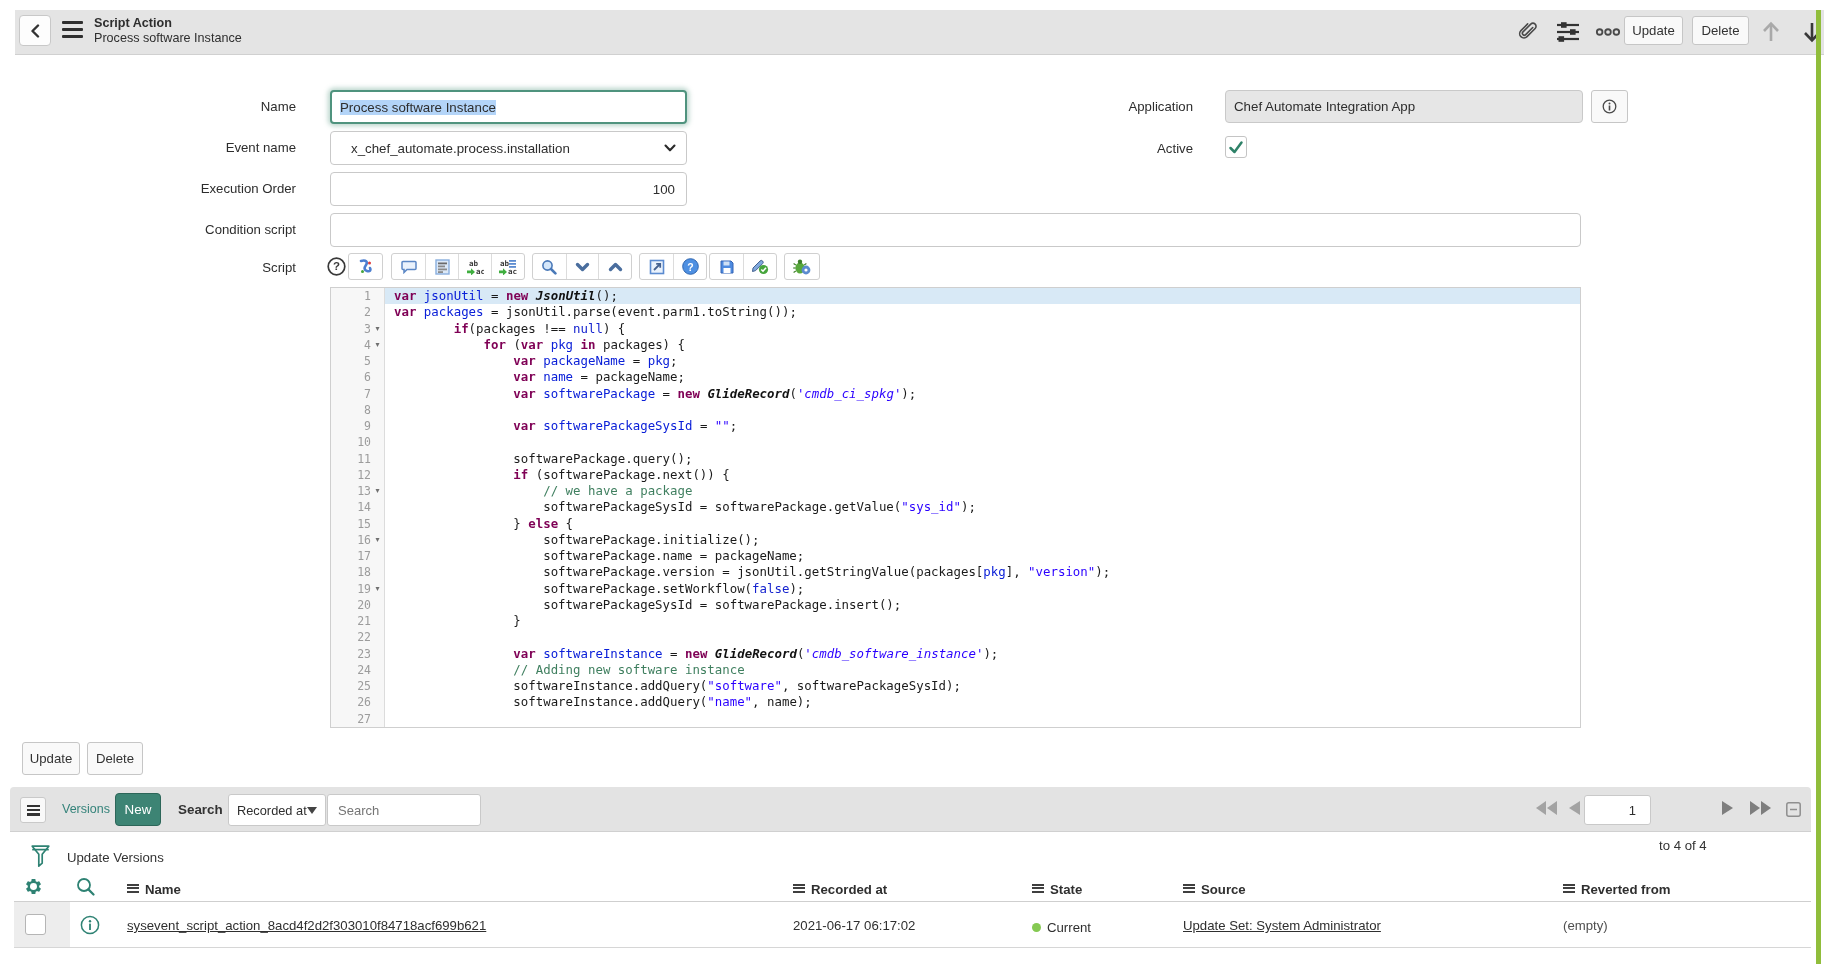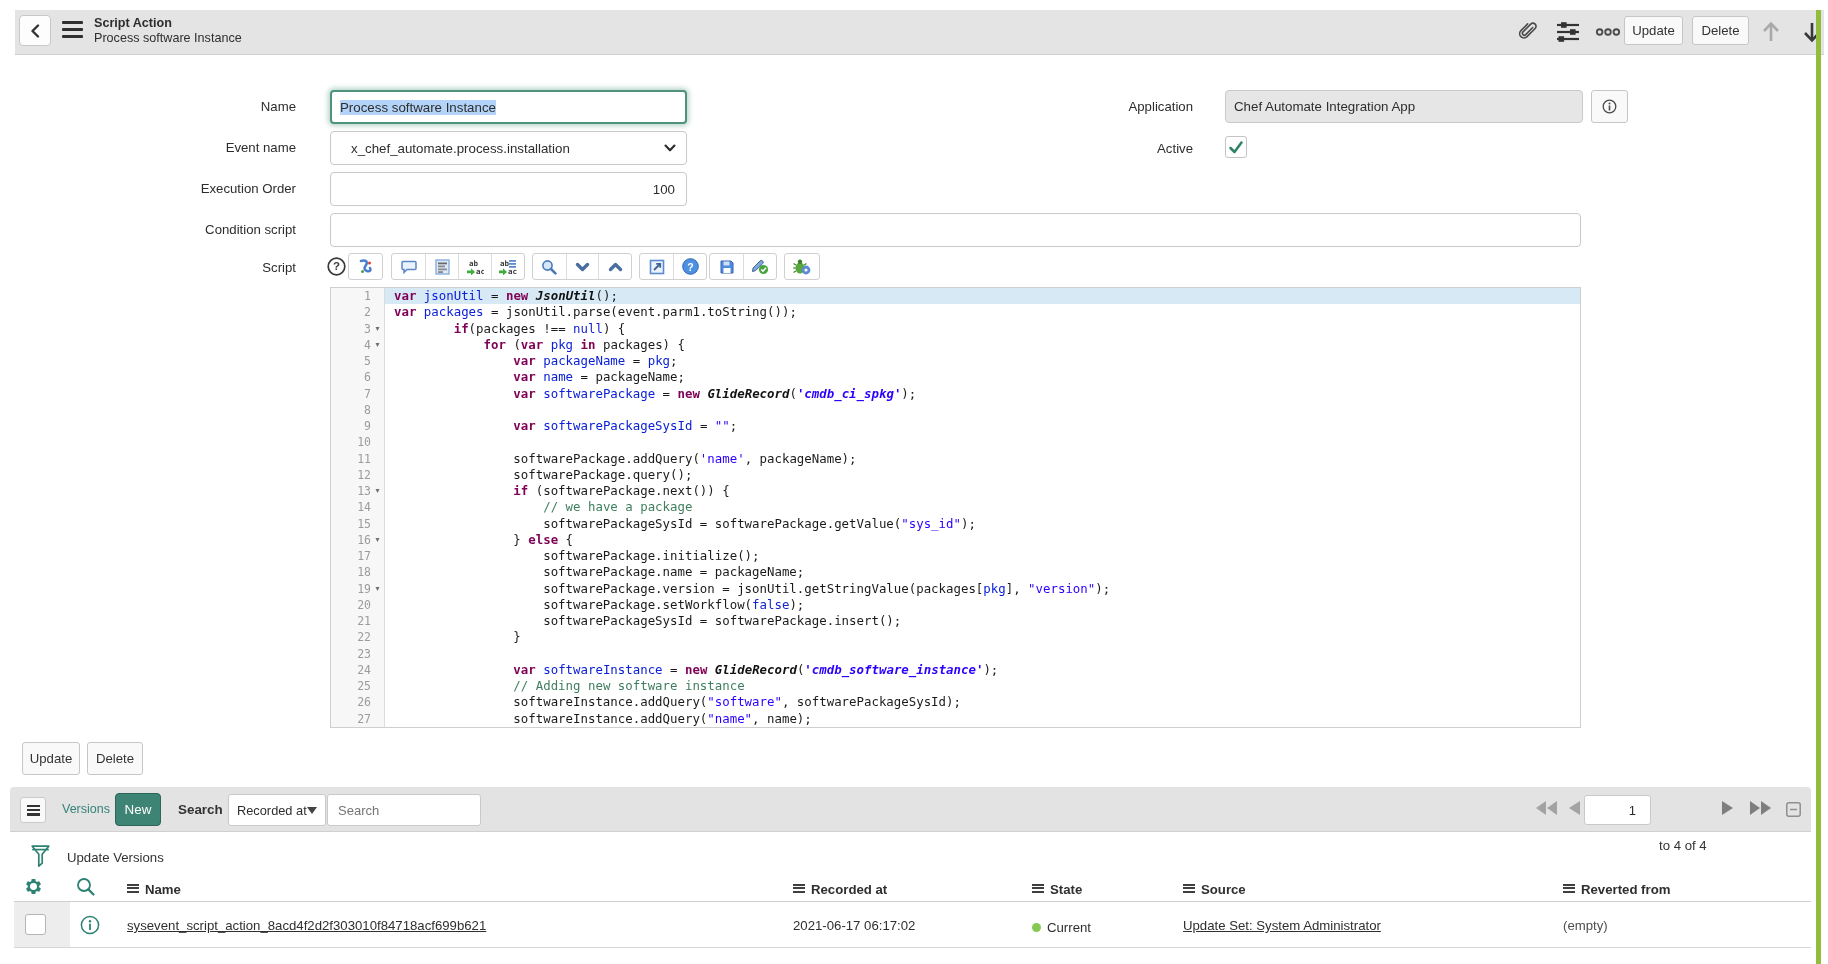--- a/index.html
+++ b/index.html
@@ -49,21 +49,21 @@
   .fold { width:13px; text-align:center; font-size:8px; color:#707070; line-height:1; }
   .code-area { flex:1; overflow:hidden; }
   .code-row { height:16.26px; white-space:pre; font-family:"DejaVu Sans Mono", monospace;
               font-size:12.4px; line-height:16.26px; padding-left:9px; color:#1a1a1a; }
   .code-row.active { background:#d8e9f6; }
   .tk-kw { color:#7F0055; font-weight:bold; }
   .tk-def { color:#0b20d8; }
   .tk-v2 { color:#0b20d8; }
   .tk-atom { color:#1523cf; }
   .tk-str { color:#2A00FF; }
-  .tk-str2 { color:#2A00FF; font-weight:bold; font-style:italic; }
+  .tk-str2 { color:#2A00FF; font-weight:normal; font-style:italic; }
   .tk-cls { color:#111; font-weight:bold; font-style:italic; }
   .tk-com { color:#3F7F5F; }
   .tk-pl { color:#1a1a1a; }
 
   
   .rl-bar { left:10px; top:787px; width:1801px; height:45px; background:#e3e3e3; border-radius:4px 4px 0 0;
             border-bottom:1px solid #d0d0d0; }
   .rl-burger { position:absolute; left:10px; top:10px; width:26px; height:26px; background:#f9f9f9;
                border:1px solid #c9c9c9; border-radius:3px; display:flex; align-items:center; justify-content:center; }
   .rl-burger .bars { width:13px; height:11px; display:flex; flex-direction:column; justify-content:space-between; }
@@ -418,21 +418,20 @@
         <div class="code-row active"><span class="tk-kw">var</span><span class="tk-pl"> </span><span class="tk-def">jsonUtil</span><span class="tk-pl"> = </span><span class="tk-kw">new</span><span class="tk-pl"> </span><span class="tk-cls">JsonUtil</span><span class="tk-pl">();</span></div>
         <div class="code-row"><span class="tk-kw">var</span><span class="tk-pl"> </span><span class="tk-def">packages</span><span class="tk-pl"> = jsonUtil.parse(event.parm1.toString());</span></div>
         <div class="code-row"><span class="tk-pl">        </span><span class="tk-kw">if</span><span class="tk-pl">(packages !== </span><span class="tk-atom">null</span><span class="tk-pl">) {</span></div>
         <div class="code-row"><span class="tk-pl">            </span><span class="tk-kw">for</span><span class="tk-pl"> (</span><span class="tk-kw">var</span><span class="tk-pl"> </span><span class="tk-def">pkg</span><span class="tk-pl"> </span><span class="tk-kw">in</span><span class="tk-pl"> packages) {</span></div>
         <div class="code-row"><span class="tk-pl">                </span><span class="tk-kw">var</span><span class="tk-pl"> </span><span class="tk-def">packageName</span><span class="tk-pl"> = </span><span class="tk-v2">pkg</span><span class="tk-pl">;</span></div>
         <div class="code-row"><span class="tk-pl">                </span><span class="tk-kw">var</span><span class="tk-pl"> </span><span class="tk-def">name</span><span class="tk-pl"> = packageName;</span></div>
         <div class="code-row"><span class="tk-pl">                </span><span class="tk-kw">var</span><span class="tk-pl"> </span><span class="tk-def">softwarePackage</span><span class="tk-pl"> = </span><span class="tk-kw">new</span><span class="tk-pl"> </span><span class="tk-cls">GlideRecord</span><span class="tk-pl">(</span><span class="tk-str2">'cmdb_ci_spkg'</span><span class="tk-pl">);</span></div>
         <div class="code-row"></div>
         <div class="code-row"><span class="tk-pl">                </span><span class="tk-kw">var</span><span class="tk-pl"> </span><span class="tk-def">softwarePackageSysId</span><span class="tk-pl"> = </span><span class="tk-str">""</span><span class="tk-pl">;</span></div>
         <div class="code-row"></div>
-        <div class="code-row"><span class="tk-pl">                softwarePackage.addQuery(</span><span class="tk-str">'name'</span><span class="tk-pl">, packageName);</span></div>
         <div class="code-row"><span class="tk-pl">                softwarePackage.query();</span></div>
         <div class="code-row"><span class="tk-pl">                </span><span class="tk-kw">if</span><span class="tk-pl"> (softwarePackage.next()) {</span></div>
         <div class="code-row"><span class="tk-pl">                    </span><span class="tk-com">// we have a package</span></div>
         <div class="code-row"><span class="tk-pl">                    softwarePackageSysId = softwarePackage.getValue(</span><span class="tk-str">"sys_id"</span><span class="tk-pl">);</span></div>
         <div class="code-row"><span class="tk-pl">                } </span><span class="tk-kw">else</span><span class="tk-pl"> {</span></div>
         <div class="code-row"><span class="tk-pl">                    softwarePackage.initialize();</span></div>
         <div class="code-row"><span class="tk-pl">                    softwarePackage.name = packageName;</span></div>
         <div class="code-row"><span class="tk-pl">                    softwarePackage.version = jsonUtil.getStringValue(packages[</span><span class="tk-v2">pkg</span><span class="tk-pl">], </span><span class="tk-str">"version"</span><span class="tk-pl">);</span></div>
         <div class="code-row"><span class="tk-pl">                    softwarePackage.setWorkflow(</span><span class="tk-atom">false</span><span class="tk-pl">);</span></div>
         <div class="code-row"><span class="tk-pl">                    softwarePackageSysId = softwarePackage.insert();</span></div>

